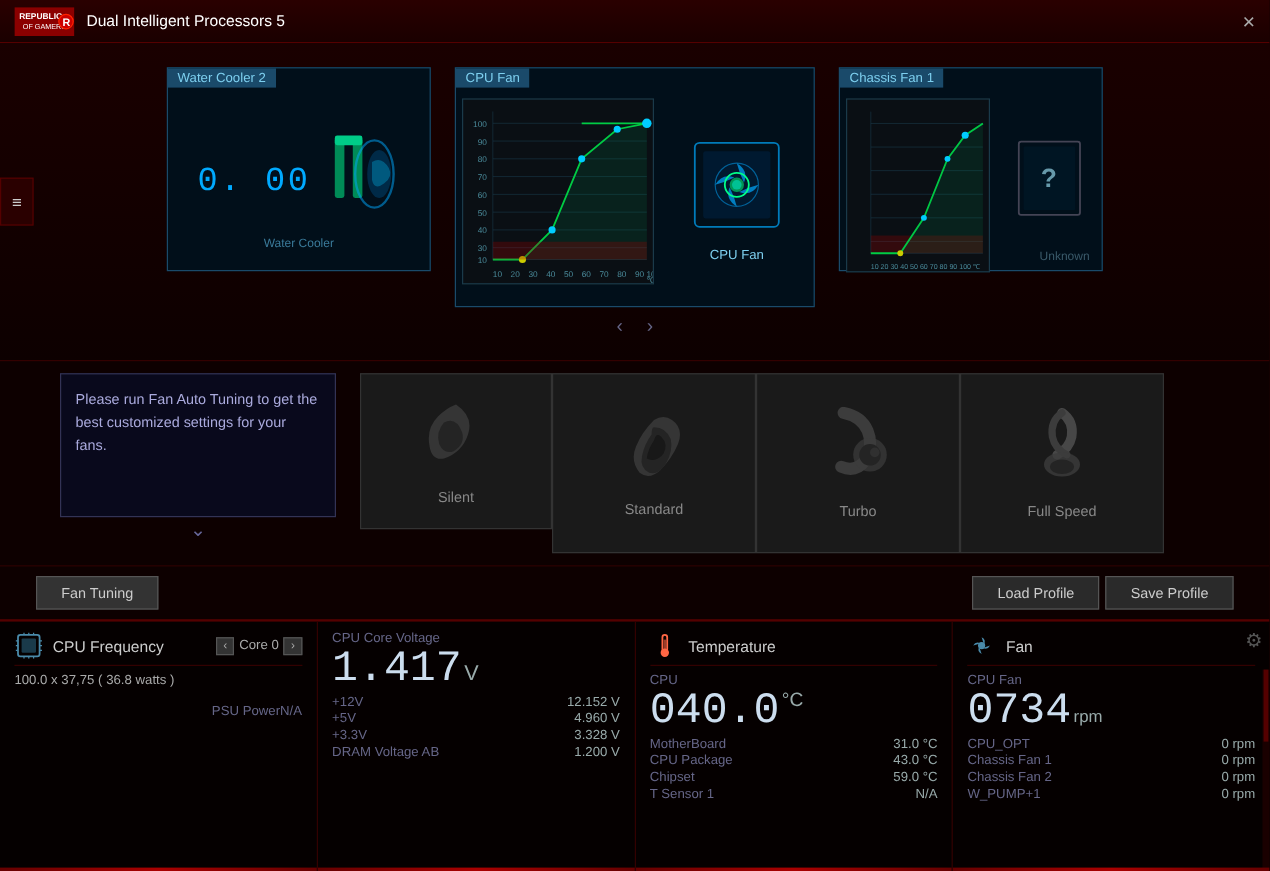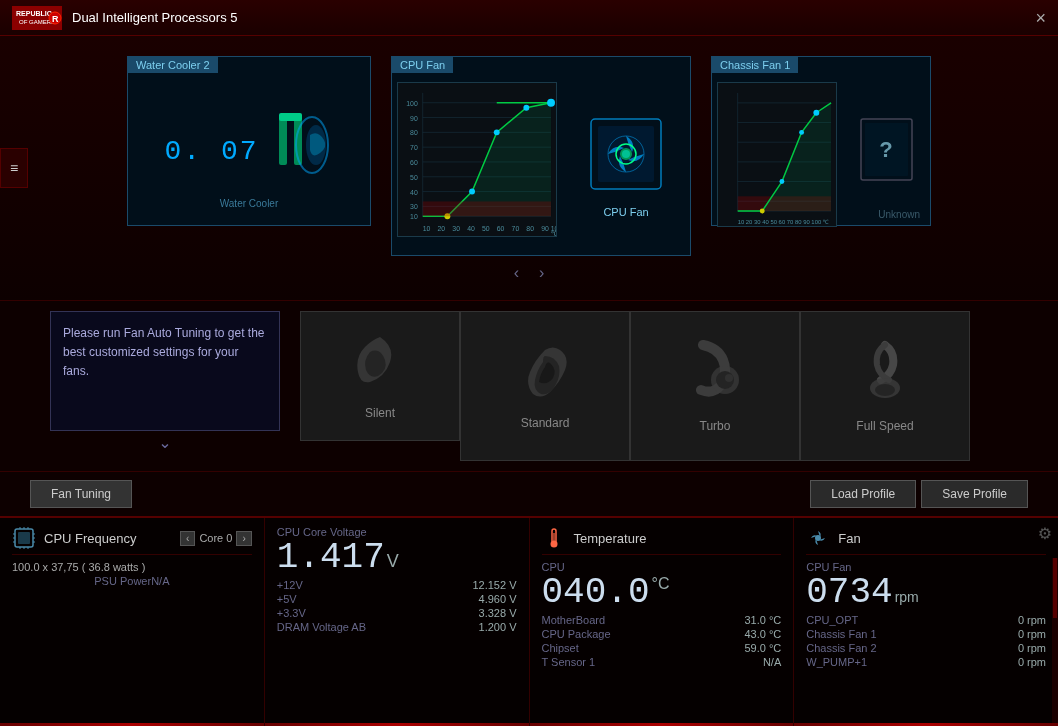--- a/index.html
+++ b/index.html
@@ -101,21 +101,21 @@
       left: 0;
       background: #1a4a6a;
       color: #7dcfef;
       font-size: 11px;
       padding: 2px 8px;
       z-index: 2;
     }
 
     
     #water-cooler-card {
-      width: 244px;
+      width: 220px;
       height: 170px;
     }
     #water-cooler-display {
       display: flex;
       align-items: center;
       justify-content: center;
       height: 100%;
       gap: 15px;
       padding-top: 20px;
     }
@@ -363,24 +363,24 @@
       color: #99aaaa;
     }
     .sub-info {
       color: #668;
       font-size: 11px;
       margin-top: 2px;
     }
     .sub-info span { color: #aaa; }
     .psu-row {
       display: flex;
-      justify-content: center;
+      justify-content: flex-end;
       color: #668;
       font-size: 11px;
-      margin-top: 2px;
+      margin-top: 14px;
     }
     .psu-val { color: #668; }
     .voltage-unit { font-size: 18px; color: #99aaaa; }
 
     
     .voltage-row {
       display: flex;
       justify-content: space-between;
       font-size: 11px;
       color: #668;
@@ -474,21 +474,21 @@
   <div id="top-section">
     <div id="sidebar-toggle">
       <span style="color:#ccc;font-size:14px;">≡</span>
     </div>
 
     <div id="fan-cards">
 
       <div class="fan-card" id="water-cooler-card">
         <div class="fan-card-label">Water Cooler 2</div>
         <div id="water-cooler-display">
-          <div class="water-counter">0. 07</div>
+          <div class="water-counter">0. 00</div>
           <div style="color:#00cc88;font-size:50px;">
             
             <svg width="60" height="80" viewBox="0 0 60 80">
               <rect x="5" y="10" width="8" height="50" rx="2" fill="#00aa66" opacity="0.8"></rect>
               <rect x="20" y="10" width="8" height="50" rx="2" fill="#00aa66" opacity="0.8"></rect>
               <rect x="5" y="8" width="23" height="8" rx="2" fill="#00cc88"></rect>
               <ellipse cx="38" cy="40" rx="16" ry="28" fill="none" stroke="#00aaff" stroke-width="2" opacity="0.5"></ellipse>
               <ellipse cx="42" cy="40" rx="10" ry="20" fill="rgba(0,150,255,0.2)"></ellipse>
               <path d="M36 30 Q44 25 50 35 Q54 42 46 48 Q38 54 36 45 Z" fill="rgba(0,200,255,0.3)"></path>
             </svg>

